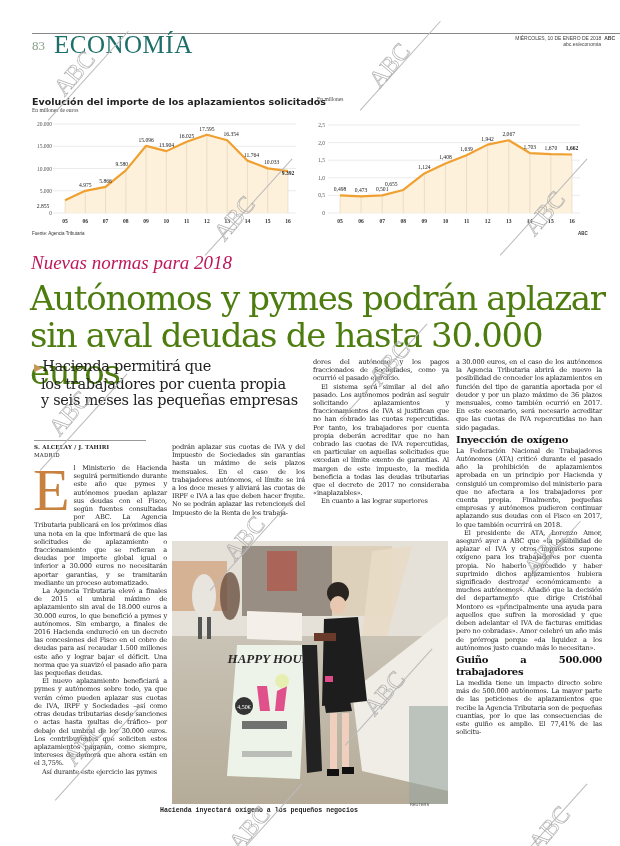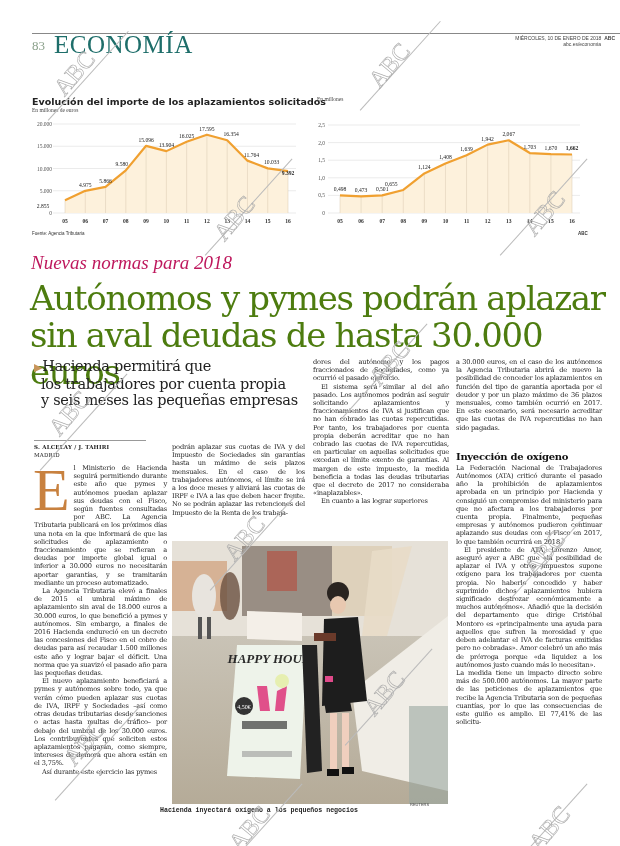--- a/index.html
+++ b/index.html
@@ -18,21 +18,21 @@
   .headline { left: 30px; top: 280px; width: 585px; font-size: 34px; font-weight: normal; line-height: 37px; font-family: "DejaVu Serif", serif; letter-spacing: -1.3px; color: #4d7c0f; }
   .deck { left: 34px; top: 358px; width: 270px; font-size: 14.5px; line-height: 16px; font-family: "DejaVu Serif", serif; color: #222; letter-spacing: -0.3px; }
   .deck .tri { color: #c8955a; font-size: 11px; }
   .rule { left: 34px; top: 440px; width: 112px; height: 1px; background: #999; }
   .byline { left: 34px; top: 444px; font-size: 5.5px; font-weight: bold; font-family: "DejaVu Serif", serif; letter-spacing: 0.2px; }
   .place { left: 34px; top: 452px; font-size: 5.5px; font-family: "DejaVu Serif", serif; letter-spacing: 0.2px; }
   .col { font-size: 6.6px; line-height: 8.2px; text-align: justify; font-family: "DejaVu Serif", serif; color: #222; hyphens: auto; letter-spacing: -0.15px; }
   .col p { text-indent: 8px; }
   .col p.first { text-indent: 0; }
   .dropcap { float: left; font-size: 60px; line-height: 48px; color: #c8813f; font-family: "Liberation Serif", serif; margin: 2px 4px 0 -1px; }
-  .subhead { font-size: 10px; font-weight: bold; font-family: "DejaVu Serif", serif; color: #111; line-height: 12px; margin: 19px 0 1px; letter-spacing: -0.3px; }
+  .subhead { font-size: 10px; font-weight: bold; font-family: "DejaVu Serif", serif; color: #111; line-height: 12px; margin: 2px 0 1px; letter-spacing: -0.3px; }
   .photo { left: 172px; top: 541px; width: 276px; height: 263px; overflow: hidden; background: #d8d4cc; }
   .caption { left: 160px; top: 807px; font-size: 6.6px; font-weight: bold; font-family: Liberation Mono, monospace; }
   .credit { left: 410px; top: 802px; font-size: 4px; font-family: "Liberation Sans", sans-serif; color: #444; }
   .wm { position: absolute; font-family: "Liberation Serif", serif; font-size: 24px; color: transparent; -webkit-text-stroke: 0.6px #aaa; transform: rotate(-50deg); }
   .wmline { position: absolute; height: 0.7px; background: #bbb; transform-origin: left center; }
 </style>
 </head>
 <body>
 
 <div class="abs topline"></div>
@@ -187,20 +187,21 @@
   <p class="first">dores del autónomo y los pagos fraccionados de Sociedades, como ya ocurrió el pasado ejercicio.</p>
   <p>El sistema será similar al del año pasado. Los autónomos podrán así seguir solicitando aplazamientos y fraccionamientos de IVA si justifican que no han cobrado las cuotas repercutidas. Por tanto, los trabajadores por cuenta propia deberán acreditar que no han cobrado las cuotas de IVA repercutidas, en particular en aquellas solicitudes que excedan el límite exento de garantías. Al margen de este impuesto, la medida beneficia a todas las deudas tributarias que el decreto de 2017 no consideraba «inaplazables».</p>
   <p>En cuanto a las lograr superiores</p>
 </div>
 
 <div class="abs col" style="left:456px;top:358px;width:146px;">
   <p class="first">a 30.000 euros, en el caso de los autónomos la Agencia Tributaria abrirá de nuevo la posibilidad de conceder los aplazamientos en función del tipo de garantía aportada por el deudor y por un plazo máximo de 36 plazos mensuales, como también ocurrió en 2017. En este escenario, será necesario acreditar que las cuotas de IVA repercutidas no han sido pagadas.</p>
   <div class="subhead">Inyección de oxígeno</div>
   <p class="first">La Federación Nacional de Trabajadores Autónomos (ATA) criticó durante el pasado año la prohibición de aplazamientos aprobada en un principio por Hacienda y consiguió un compromiso del ministerio para que no afectara a los trabajadores por cuenta propia. Finalmente, pequeñas empresas y autónomos pudieron continuar aplazando sus deudas con el Fisco en 2017, lo que también ocurrirá en 2018.</p>
   <p>El presidente de ATA, Lorenzo Amor, aseguró ayer a ABC que «la posibilidad de aplazar el IVA y otros impuestos supone oxígeno para los trabajadores por cuenta propia. No haberlo concedido y haber suprimido dichos aplazamientos hubiera significado destrozar económicamente a muchos autónomos». Añadió que la decisión del departamento que dirige Cristóbal Montoro es «principalmente una ayuda para aquellos que sufren la morosidad y que deben adelantar el IVA de facturas emitidas pero no cobradas». Amor celebró un año más de prórroga porque «da liquidez a los autónomos justo cuando más lo necesitan».</p>
+  <div class="subhead">Guiño a 500.000 trabajadores</div>
   <p class="first">La medida tiene un impacto directo sobre más de 500.000 autónomos. La mayor parte de las peticiones de aplazamientos que recibe la Agencia Tributaria son de pequeñas cuantías, por lo que las consecuencias de este guiño es amplio. El 77,41% de las solicitu-</p>
 </div>
 
 <div class="abs photo">
   <svg width="276" height="263" viewBox="0 0 276 263">
     <defs>
       <linearGradient id="floor" x1="0" y1="0" x2="0" y2="1">
         <stop offset="0" stop-color="#c9c3b6"></stop>
         <stop offset="1" stop-color="#b5ab98"></stop>
       </linearGradient>

